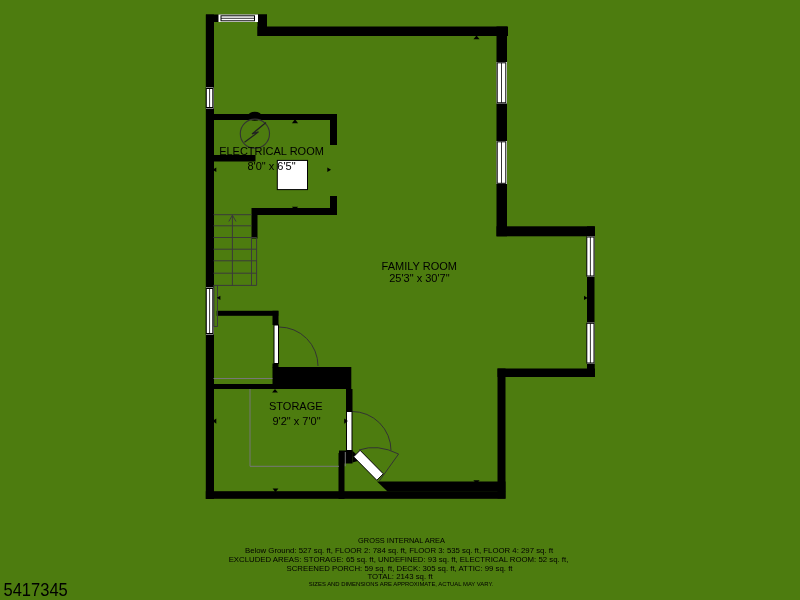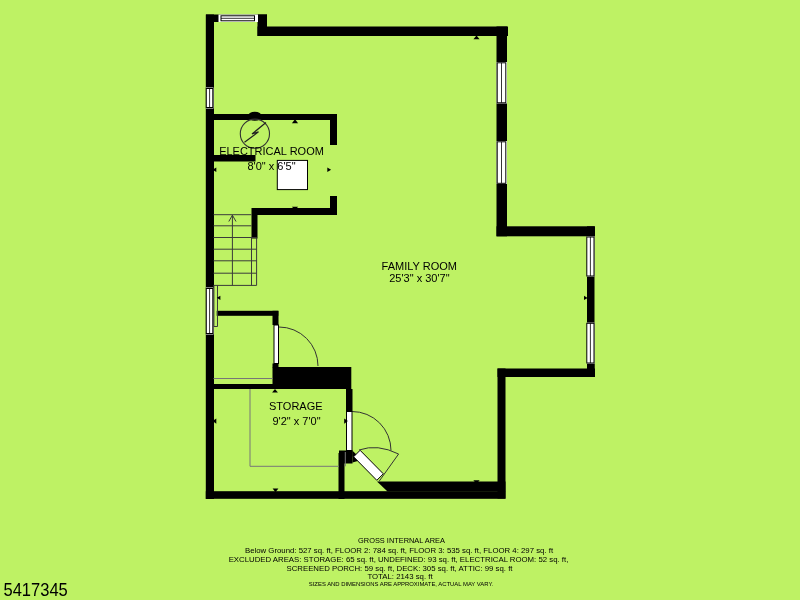--- a/index.html
+++ b/index.html
@@ -1,16 +1,16 @@
 <!DOCTYPE html>
 <html><head>
 <meta charset="utf-8">
 <style>
 html,body{margin:0;padding:0;background:#fff;}
-#page{position:relative;width:800px;height:600px;background:#bef264;overflow:hidden;}
+#page{position:relative;width:800px;height:600px;background:#4d7c0f;overflow:hidden;}
 svg{position:absolute;left:0;top:0;}
 text{font-family:"Liberation Sans",sans-serif;fill:#000;}
 .lbl{font-size:11px;}
 .bt{font-size:7.8px;}
 .bt1{font-size:7.4px;}
 .bts{font-size:5.9px;}
 </style>
 </head>
 <body>
 <div id="page">

